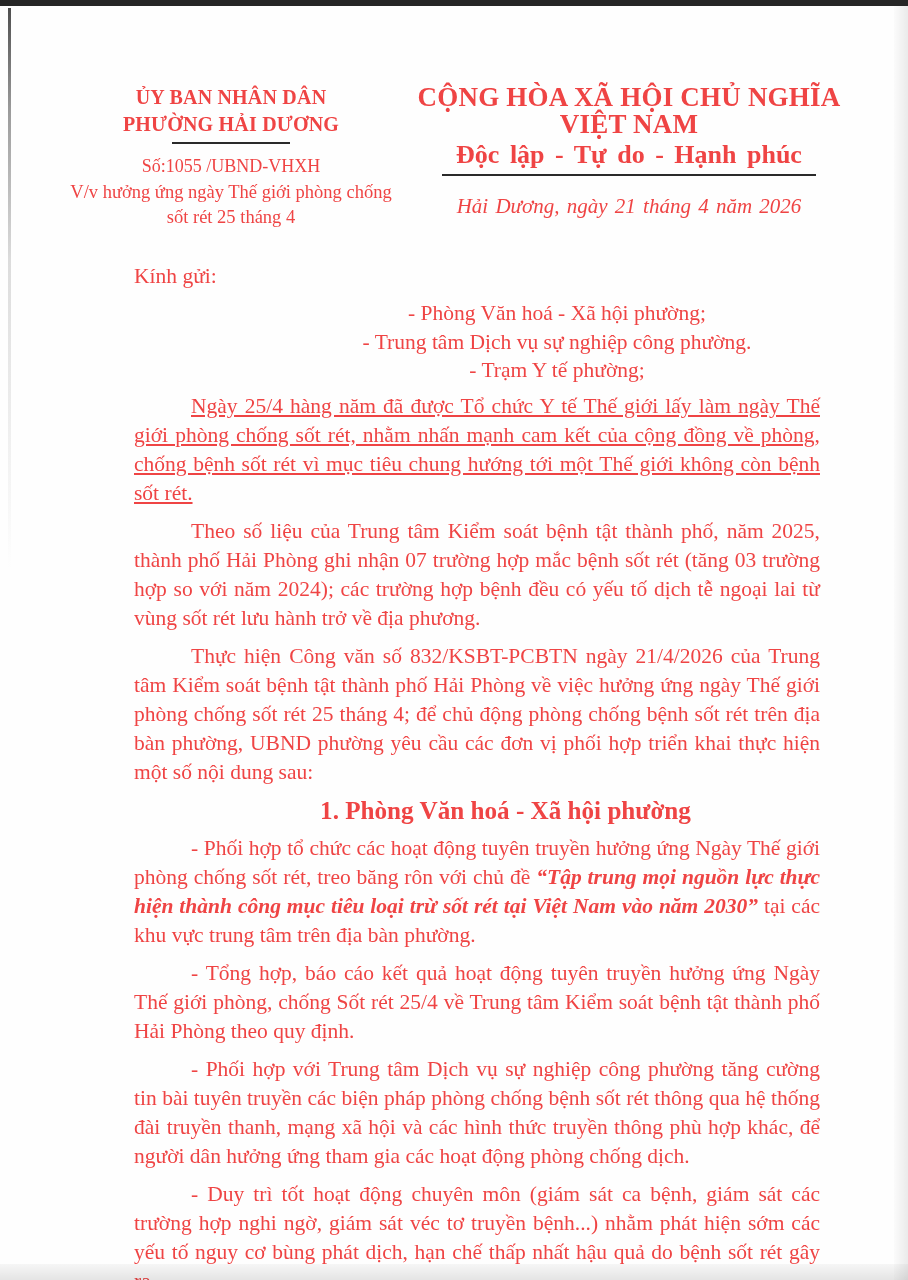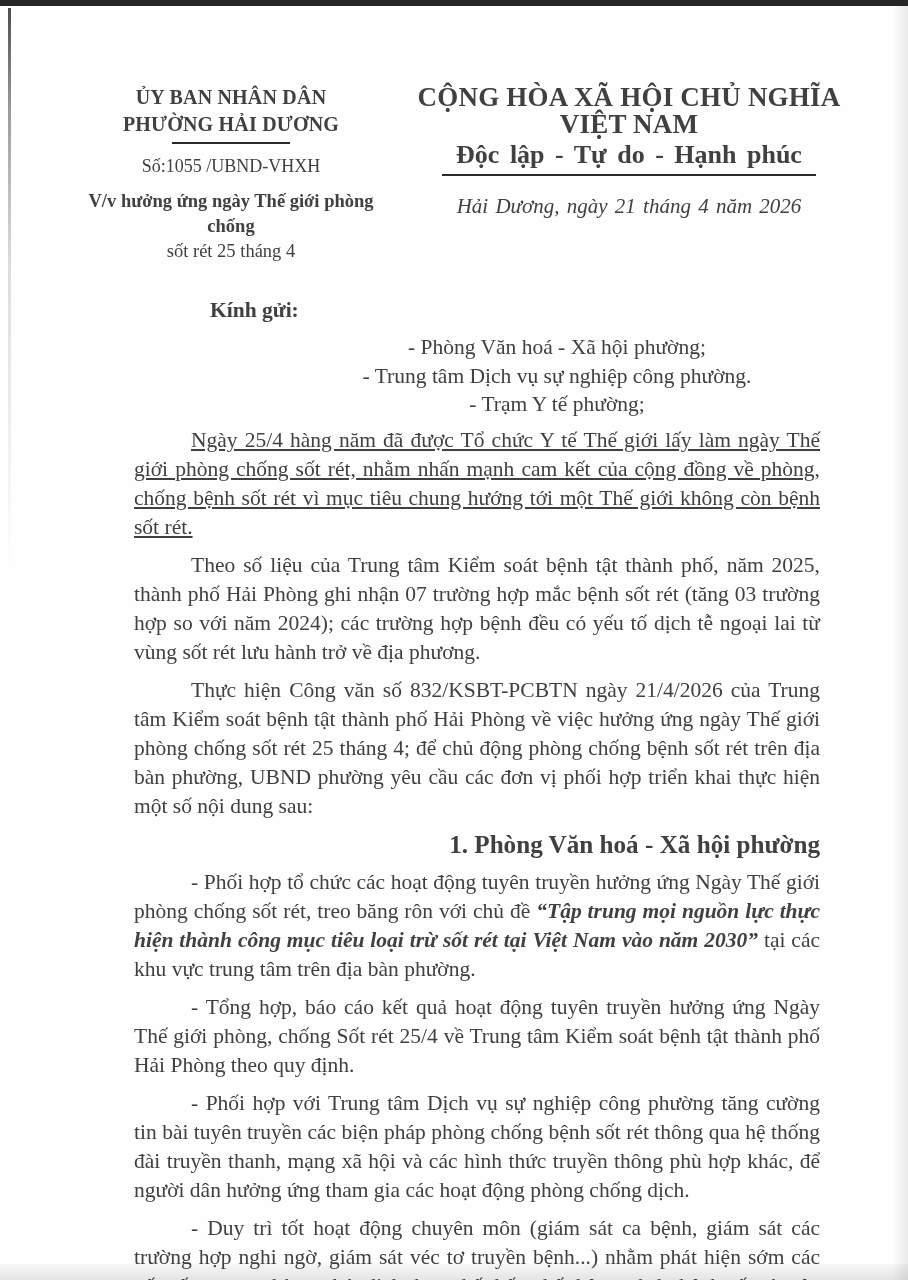--- a/index.html
+++ b/index.html
@@ -5,21 +5,21 @@
   * { margin: 0; padding: 0; box-sizing: border-box; }
   html, body { width: 908px; background: #f4f4f4; }
   body { font-family: "Liberation Serif", "DejaVu Serif", serif; }
 
   .page {
     position: relative;
     width: 908px;
     height: 1280px;
     background: #fefefe;
     overflow: hidden;
-    color: #404040;
+    color: #ef4444;
   }
 
   
   .edge-top {
     position: absolute; top: 0; left: 0; width: 100%; height: 6px;
     background: #262626;
   }
   .edge-left {
     position: absolute; top: 8px; left: 8px; width: 3px; height: 560px;
     background: linear-gradient(to bottom, #4f4f4f 0%, #9a9a9a 18%, #dcdcdc 45%, rgba(220,220,220,0) 100%);
@@ -33,46 +33,46 @@
     background: linear-gradient(to bottom, rgba(0,0,0,0.03), rgba(0,0,0,0.10));
   }
 
   
   .doc-header { display: flex; padding-top: 84px; }
   .header-left { width: 330px; margin-left: 66px; text-align: center; }
   .org-line { font-weight: bold; font-size: 20px; line-height: 27px; letter-spacing: 0.2px; }
   .org-underline { width: 118px; height: 0; border-bottom: 2px solid #2a2a2a; margin: 4px auto 0 auto; }
   .doc-number { font-size: 18px; margin-top: 12px; }
   .subject-line { font-size: 18.5px; line-height: 25px; }
-  .subject-line.first { margin-top: 12px; font-weight: bold; }
+  .subject-line.first { margin-top: 3px; }
 
   .header-right { flex: 1; text-align: center; margin-right: 52px; margin-left: 6px; }
   .national-line { font-weight: bold; font-size: 27px; line-height: 27px; letter-spacing: 0.2px; }
   .motto-wrap { margin-top: 2px; }
   .motto {
     display: inline-block; font-weight: bold; font-size: 26px;
     padding: 0 14px 4px 14px; border-bottom: 2px solid #2a2a2a;
     word-spacing: 4px;
   }
   .dateline { font-style: italic; font-size: 21px; margin-top: 18px; word-spacing: 2px; }
 
   
   .doc-body {
     margin: 0 88px 0 134px;
     font-size: 21.5px;
     line-height: 29px;
     text-align: justify;
   }
-  .salutation { margin-top: 32px; margin-left: 76px; text-align: left; font-weight: bold; }
+  .salutation { margin-top: 32px; text-align: left; }
   .recipients { margin-left: 160px; text-align: center; margin-top: 8px; }
   .recipient-line { line-height: 28.5px; }
 
   .para { text-indent: 57px; margin-top: 9px; }
   .para.first { margin-top: 7px; text-decoration: underline; }
-  .section-heading { font-weight: bold; text-indent: 57px; margin-top: 9px; text-align: right; }
+  .section-heading { font-weight: bold; text-indent: 57px; margin-top: 9px; text-align: center; }
   .quote-bold-italic { font-weight: bold; font-style: italic; }
 </style>
 </head>
 <body>
 
 <div class="page">
 
   <div class="edge-top"></div>
   <div class="edge-left"></div>
   <div class="edge-right"></div>

